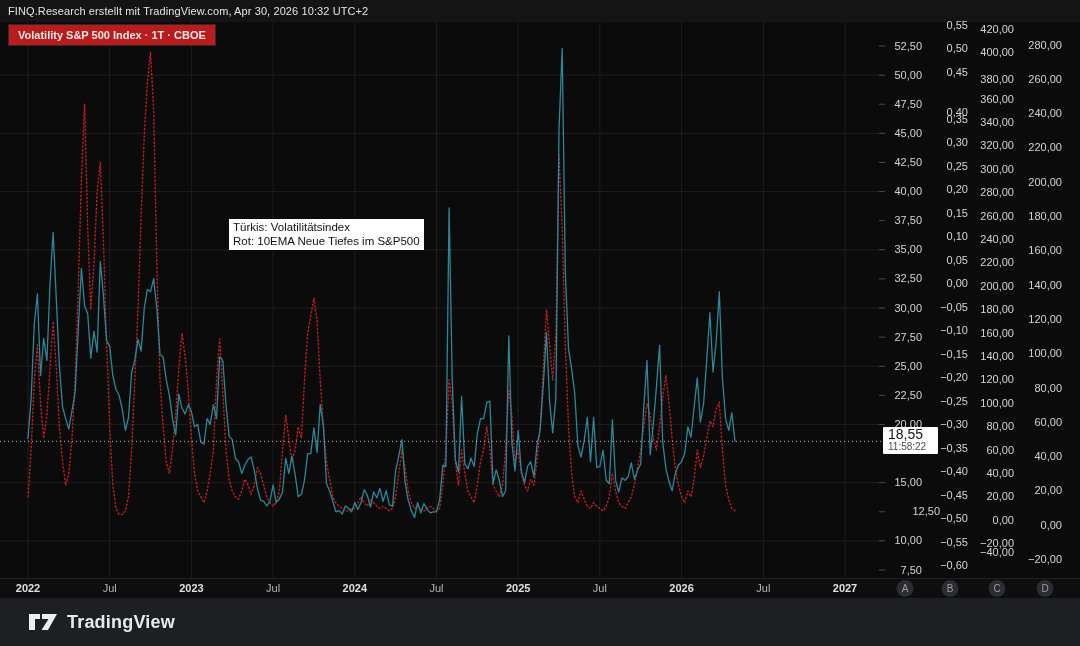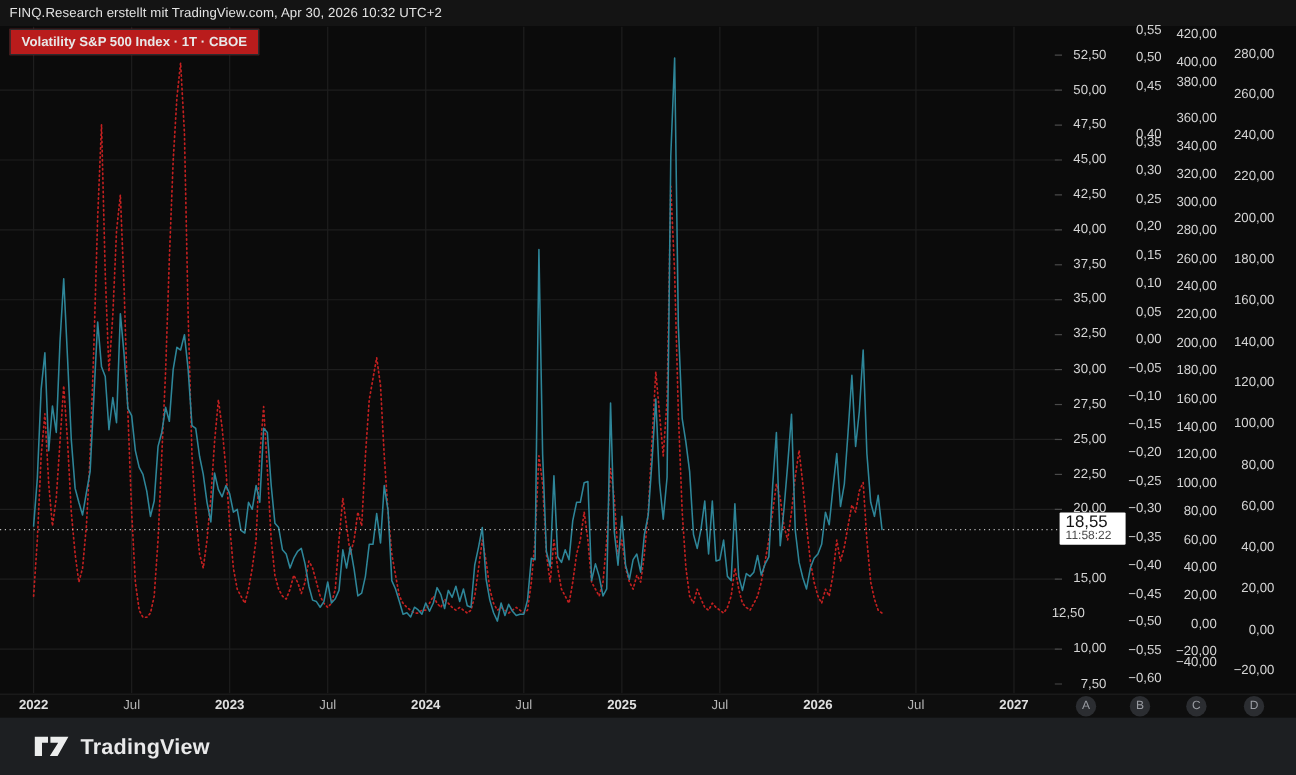--- a/index.html
+++ b/index.html
@@ -80,38 +80,42 @@
         <line x1="879" y1="548" x2="885" y2="548" stroke="#4a4a4a" stroke-width="1"></line>
         <polyline points="28.0,474.8 31.1,428.0 34.3,357.9 37.4,322.8 40.6,381.3 43.7,416.3 46.9,393.0 50.0,346.2 53.1,299.4 56.3,346.2 59.4,404.7 62.6,439.7 65.7,463.1 68.8,451.4 72.0,416.3 75.1,357.9 78.3,264.3 81.4,159.0 84.6,81.9 87.7,205.8 90.8,287.7 94.0,240.9 97.1,170.7 100.3,140.3 103.4,217.5 106.6,322.8 109.7,404.7 112.8,463.1 116.0,486.5 119.1,492.4 122.3,492.4 125.4,488.9 128.5,474.8 131.7,428.0 134.8,357.9 138.0,287.7 141.1,194.1 144.3,112.3 147.4,59.6 150.5,30.4 153.7,88.9 156.8,240.9 160.0,357.9 163.1,404.7 166.3,439.7 169.4,451.4 172.5,428.0 175.7,393.0 178.8,346.2 182.0,311.1 185.1,334.5 188.3,369.6 191.4,416.3 194.5,451.4 197.7,469.0 200.8,474.8 204.0,480.7 207.1,469.0 210.2,451.4 213.4,428.0 216.5,357.9 219.7,316.9 222.8,369.6 226.0,428.0 229.1,457.3 232.2,469.0 235.4,474.8 238.5,477.2 241.7,469.0 244.8,457.3 248.0,463.1 251.1,472.5 254.2,463.1 257.4,445.6 260.5,451.4 263.7,463.1 266.8,474.8 269.9,480.7 273.1,484.2 276.2,480.7 279.4,469.0 282.5,428.0 285.7,393.0 288.8,416.3 291.9,439.7 295.1,428.0 298.2,404.7 301.4,416.3 304.5,357.9 307.7,311.1 310.8,293.5 313.9,276.0 317.1,299.4 320.2,357.9 323.4,404.7 326.5,439.7 329.6,457.3 332.8,474.8 335.9,480.7 339.1,484.2 342.2,486.5 345.4,488.9 348.5,488.9 351.6,486.5 354.8,486.5 357.9,480.7 361.1,474.8 364.2,480.7 367.4,484.2 370.5,477.2 373.6,480.7 376.8,484.2 379.9,486.5 383.1,484.2 386.2,486.5 389.4,488.9 392.5,486.5 395.6,474.8 398.8,451.4 401.9,428.0 405.1,445.6 408.2,469.0 411.3,480.7 414.5,486.5 417.6,484.2 420.8,486.5 423.9,488.9 427.1,486.5 430.2,484.2 433.3,486.5 436.5,488.9 439.6,486.5 442.8,463.1 445.9,428.0 449.1,357.9 452.2,381.3 455.3,439.7 458.5,463.1 461.6,428.0 464.8,451.4 467.9,469.0 471.0,474.8 474.2,480.7 477.3,463.1 480.5,439.7 483.6,428.0 486.8,404.7 489.9,428.0 493.0,463.1 496.2,469.0 499.3,474.8 502.5,463.1 505.6,428.0 508.8,368.4 511.9,393.0 515.0,439.7 518.2,428.0 521.3,451.4 524.5,463.1 527.6,469.0 530.7,457.3 533.9,463.1 537.0,439.7 540.2,404.7 543.3,346.2 546.5,287.7 549.6,322.8 552.7,357.9 555.9,311.1 559.0,133.3 562.2,205.8 565.3,322.8 568.5,404.7 571.6,451.4 574.7,474.8 577.9,480.7 581.0,469.0 584.2,477.2 587.3,484.2 590.5,486.5 593.6,480.7 596.7,484.2 599.9,486.5 603.0,488.9 606.2,484.2 609.3,474.8 612.4,451.4 615.6,469.0 618.7,480.7 621.9,484.2 625.0,486.5 628.2,480.7 631.3,474.8 634.4,463.1 637.6,445.6 640.7,428.0 643.9,404.7 647.0,381.3 650.2,393.0 653.3,416.3 656.4,428.0 659.6,404.7 662.7,375.4 665.9,353.2 669.0,381.3 672.1,416.3 675.3,445.6 678.4,463.1 681.6,474.8 684.7,480.7 687.9,469.0 691.0,474.8 694.1,457.3 697.3,428.0 700.4,445.6 703.6,433.9 706.7,416.3 709.9,398.8 713.0,404.7 716.1,387.1 719.3,380.1 722.4,428.0 725.6,463.1 728.7,477.2 731.8,486.5 735.0,488.9" fill="none" stroke="#c22020" stroke-width="1.4" stroke-linejoin="round" stroke-linecap="round" stroke-dasharray="1.2 2.6"></polyline>
         <polyline points="28.0,416.4 31.1,376.8 34.3,302.3 37.4,272.0 40.6,353.5 43.7,316.3 46.9,338.4 50.0,262.7 53.1,210.3 56.3,276.7 59.4,344.2 62.6,385.0 65.7,396.6 68.8,407.1 72.0,388.5 75.1,371.0 78.3,307.0 81.4,246.4 84.6,283.7 87.7,291.8 90.8,336.1 94.0,309.3 97.1,330.2 100.3,239.4 103.4,273.2 106.6,318.6 109.7,324.4 112.8,353.5 116.0,367.5 119.1,373.3 122.3,387.3 125.4,408.3 128.5,395.5 131.7,350.0 134.8,338.4 138.0,317.4 141.1,329.1 144.3,286.0 147.4,267.4 150.5,269.7 153.7,256.9 156.8,286.0 160.0,332.6 163.1,334.9 166.3,358.2 169.4,373.3 172.5,396.6 175.7,412.9 178.8,372.2 182.0,386.1 185.1,392.0 188.3,382.6 191.4,389.6 194.5,404.8 197.7,402.4 200.8,419.9 204.0,422.2 207.1,396.6 210.2,402.4 213.4,382.6 216.5,396.6 219.7,334.9 222.8,338.4 226.0,382.6 229.1,414.1 232.2,417.6 235.4,436.2 238.5,439.7 241.7,451.4 244.8,443.2 248.0,437.4 251.1,435.0 254.2,447.9 257.4,466.5 260.5,478.1 263.7,479.3 266.8,484.0 269.9,479.3 273.1,463.0 276.2,480.5 279.4,477.0 282.5,470.0 285.7,436.2 288.8,451.4 291.9,433.9 295.1,452.5 298.2,474.6 301.4,472.3 304.5,458.3 307.7,431.6 310.8,431.6 313.9,405.9 317.1,430.4 320.2,382.6 323.4,403.6 326.5,461.8 329.6,468.8 332.8,479.3 335.9,489.8 339.1,488.6 342.2,492.1 345.4,484.0 348.5,486.3 351.6,489.8 354.8,480.5 357.9,487.4 361.1,480.5 364.2,467.7 367.4,473.5 370.5,485.1 373.6,470.0 376.8,475.8 379.9,466.5 383.1,479.3 386.2,468.8 389.4,482.8 392.5,484.0 395.6,449.0 398.8,433.9 401.9,417.6 405.1,460.7 408.2,478.1 411.3,488.6 414.5,495.6 417.6,480.5 420.8,490.9 423.9,481.6 427.1,487.4 430.2,490.9 433.3,489.8 436.5,489.8 439.6,478.1 442.8,443.2 445.9,444.4 449.1,185.9 452.2,357.0 455.3,437.4 458.5,450.2 461.6,374.5 464.8,442.0 467.9,446.7 471.0,436.2 474.2,444.4 477.3,411.8 480.5,396.6 483.6,396.6 486.8,380.3 489.9,379.2 493.0,461.8 496.2,447.9 499.3,458.3 502.5,474.6 505.6,468.8 508.8,313.9 511.9,421.1 515.0,449.0 518.2,408.3 521.3,449.0 524.5,460.7 527.6,444.4 530.7,439.7 533.9,454.8 537.0,423.4 540.2,407.1 543.3,362.9 546.5,310.5 549.6,380.3 552.7,410.6 555.9,375.7 559.0,107.8 562.2,26.3 565.3,249.9 568.5,326.8 571.6,346.6 574.7,371.0 577.9,423.4 581.0,435.0 584.2,418.7 587.3,395.5 590.5,439.7 593.6,395.5 596.7,445.5 599.9,444.4 603.0,428.1 606.2,458.3 609.3,461.8 612.4,397.8 615.6,458.3 618.7,470.0 621.9,456.0 625.0,458.3 628.2,454.8 631.3,440.9 634.4,457.2 637.6,447.9 640.7,442.0 643.9,382.6 647.0,338.4 650.2,432.7 653.3,402.4 656.4,365.2 659.6,323.3 662.7,419.9 665.9,446.7 669.0,459.5 672.1,468.8 675.3,451.4 678.4,443.2 681.6,439.7 684.7,431.6 687.9,404.8 691.0,415.3 694.1,385.0 697.3,355.9 700.4,400.1 703.6,381.5 706.7,338.4 709.9,290.7 713.0,350.0 716.1,320.9 719.3,269.7 722.4,355.9 725.6,396.6 728.7,408.3 731.8,390.8 735.0,419.3" fill="none" stroke="#2e8699" stroke-width="1.3" stroke-linejoin="round" stroke-linecap="round"></polyline>
         <line x1="0" y1="419.32888888888897" x2="882" y2="419.32888888888897" stroke="#b8b8b8" stroke-width="1" stroke-dasharray="1 3"></line>
       </svg>
 
     <div class="legend-box">
       <span>Volatility S&amp;P 500 Index · 1T · CBOE</span>
     </div>
 
+    <div class="note-box">
+      <div>Türkis: Volatilitätsindex</div>
+      <div>Rot: 10EMA Neue Tiefes im S&amp;P500</div>
+    </div>
 
     <div id="colA">
         <div class="yaxis-label" style="right: 158px; top: 17.5px;">52,50</div>
         <div class="yaxis-label" style="right: 158px; top: 46.6111px;">50,00</div>
         <div class="yaxis-label" style="right: 158px; top: 75.7222px;">47,50</div>
         <div class="yaxis-label" style="right: 158px; top: 104.833px;">45,00</div>
         <div class="yaxis-label" style="right: 158px; top: 133.944px;">42,50</div>
         <div class="yaxis-label" style="right: 158px; top: 163.056px;">40,00</div>
         <div class="yaxis-label" style="right: 158px; top: 192.167px;">37,50</div>
         <div class="yaxis-label" style="right: 158px; top: 221.278px;">35,00</div>
         <div class="yaxis-label" style="right: 158px; top: 250.389px;">32,50</div>
         <div class="yaxis-label" style="right: 158px; top: 279.5px;">30,00</div>
         <div class="yaxis-label" style="right: 158px; top: 308.611px;">27,50</div>
         <div class="yaxis-label" style="right: 158px; top: 337.722px;">25,00</div>
         <div class="yaxis-label" style="right: 158px; top: 366.833px;">22,50</div>
         <div class="yaxis-label" style="right: 158px; top: 395.944px;">20,00</div>
         <div class="yaxis-label" style="right: 158px; top: 454.167px;">15,00</div>
-        <div class="yaxis-label" style="right: 176px; top: 483.278px;">12,50</div>
+        <div class="yaxis-label" style="right: 140px; top: 483.278px;">12,50</div>
         <div class="yaxis-label" style="right: 158px; top: 512.389px;">10,00</div>
         <div class="yaxis-label" style="right: 158px; top: 541.5px;">7,50</div>
       </div>
     <div id="colB">
         <div class="yaxis-label" style="right: 112px; top: -3.5px;">0,55</div>
         <div class="yaxis-label" style="right: 112px; top: 20px;">0,50</div>
         <div class="yaxis-label" style="right: 112px; top: 43.5px;">0,45</div>
         <div class="yaxis-label" style="right: 112px; top: 84px; margin-left: 36px;">0,40</div>
         <div class="yaxis-label" style="right: 112px; top: 90.5px;">0,35</div>
         <div class="yaxis-label" style="right: 112px; top: 114px;">0,30</div>
@@ -130,21 +134,21 @@
         <div class="yaxis-label" style="right: 112px; top: 419.5px;">−0,35</div>
         <div class="yaxis-label" style="right: 112px; top: 443px; text-align: center;">−0,40</div>
         <div class="yaxis-label" style="right: 112px; top: 466.5px;">−0,45</div>
         <div class="yaxis-label" style="right: 112px; top: 490px;">−0,50</div>
         <div class="yaxis-label" style="right: 112px; top: 513.5px;">−0,55</div>
         <div class="yaxis-label" style="right: 112px; top: 537px;">−0,60</div>
       </div>
     <div id="colC">
         <div class="yaxis-label" style="right: 66px; top: 0.5px;">420,00</div>
         <div class="yaxis-label" style="right: 66px; top: 23.8913px;">400,00</div>
-        <div class="yaxis-label" style="right: 66px; top: 41px;">380,00</div>
+        <div class="yaxis-label" style="right: 66px; top: 51px;">380,00</div>
         <div class="yaxis-label" style="right: 66px; top: 70.6739px;">360,00</div>
         <div class="yaxis-label" style="right: 66px; top: 94.0652px;">340,00</div>
         <div class="yaxis-label" style="right: 66px; top: 117.457px;">320,00</div>
         <div class="yaxis-label" style="right: 66px; top: 140.848px;">300,00</div>
         <div class="yaxis-label" style="right: 66px; top: 164.239px;">280,00</div>
         <div class="yaxis-label" style="right: 66px; top: 187.63px;">260,00</div>
         <div class="yaxis-label" style="right: 66px; top: 211.022px;">240,00</div>
         <div class="yaxis-label" style="right: 66px; top: 234.413px;">220,00</div>
         <div class="yaxis-label" style="right: 66px; top: 257.804px;">200,00</div>
         <div class="yaxis-label" style="right: 66px; top: 281.196px;">180,00</div>

